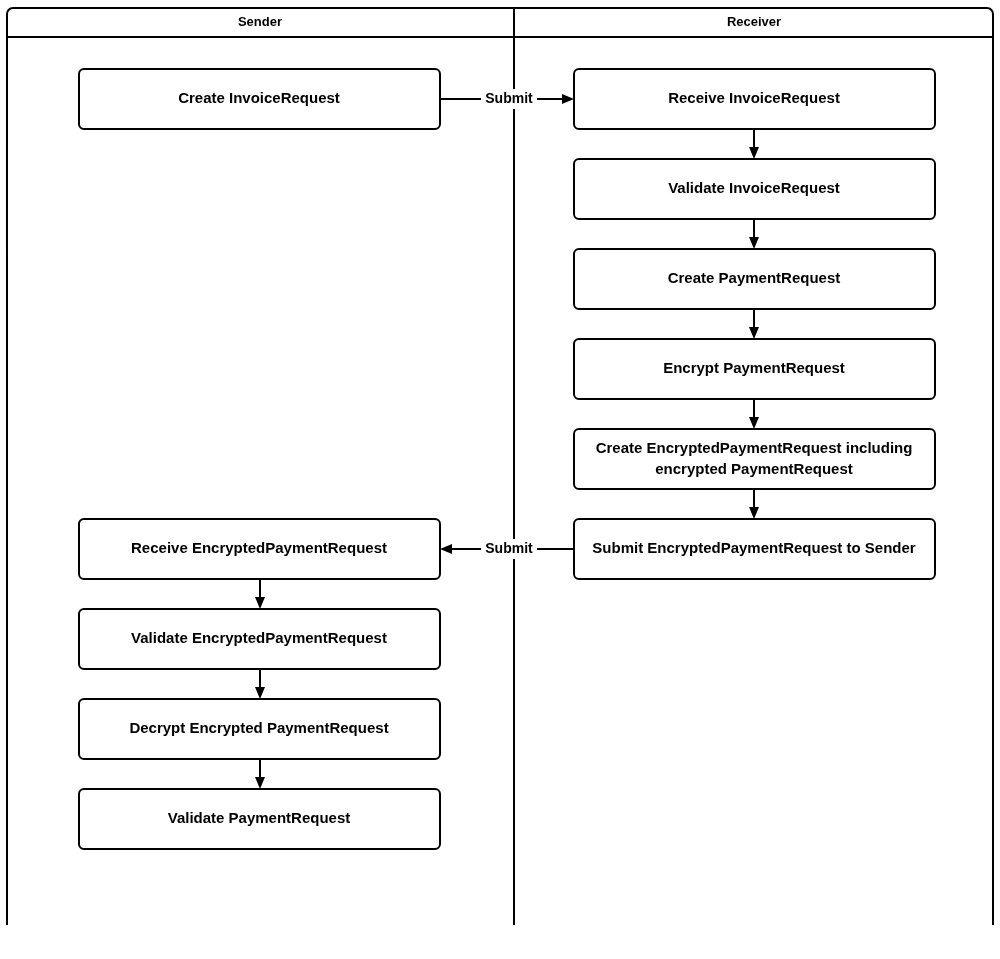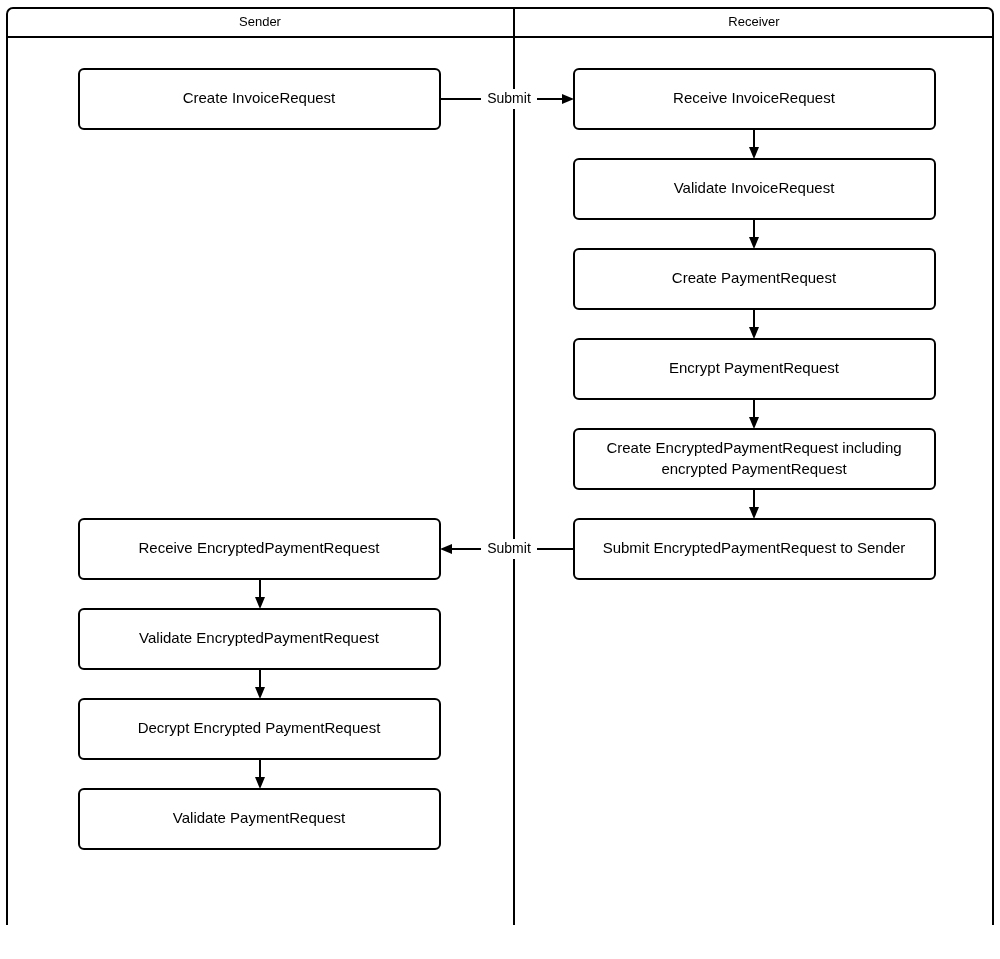--- a/index.html
+++ b/index.html
@@ -10,20 +10,21 @@
   body {
     font-family: "Liberation Sans", sans-serif;
     color: #000000;
   }
   #canvas {
     position: relative;
     width: 1000px;
     height: 925px;
     background: #ffffff;
     overflow: hidden;
+    font-weight: bold;
   }
   svg.diagram {
     position: absolute;
     left: 0;
     top: 0;
     width: 1000px;
     height: 959px;
   }
   .frame-rect {
     fill: none;

